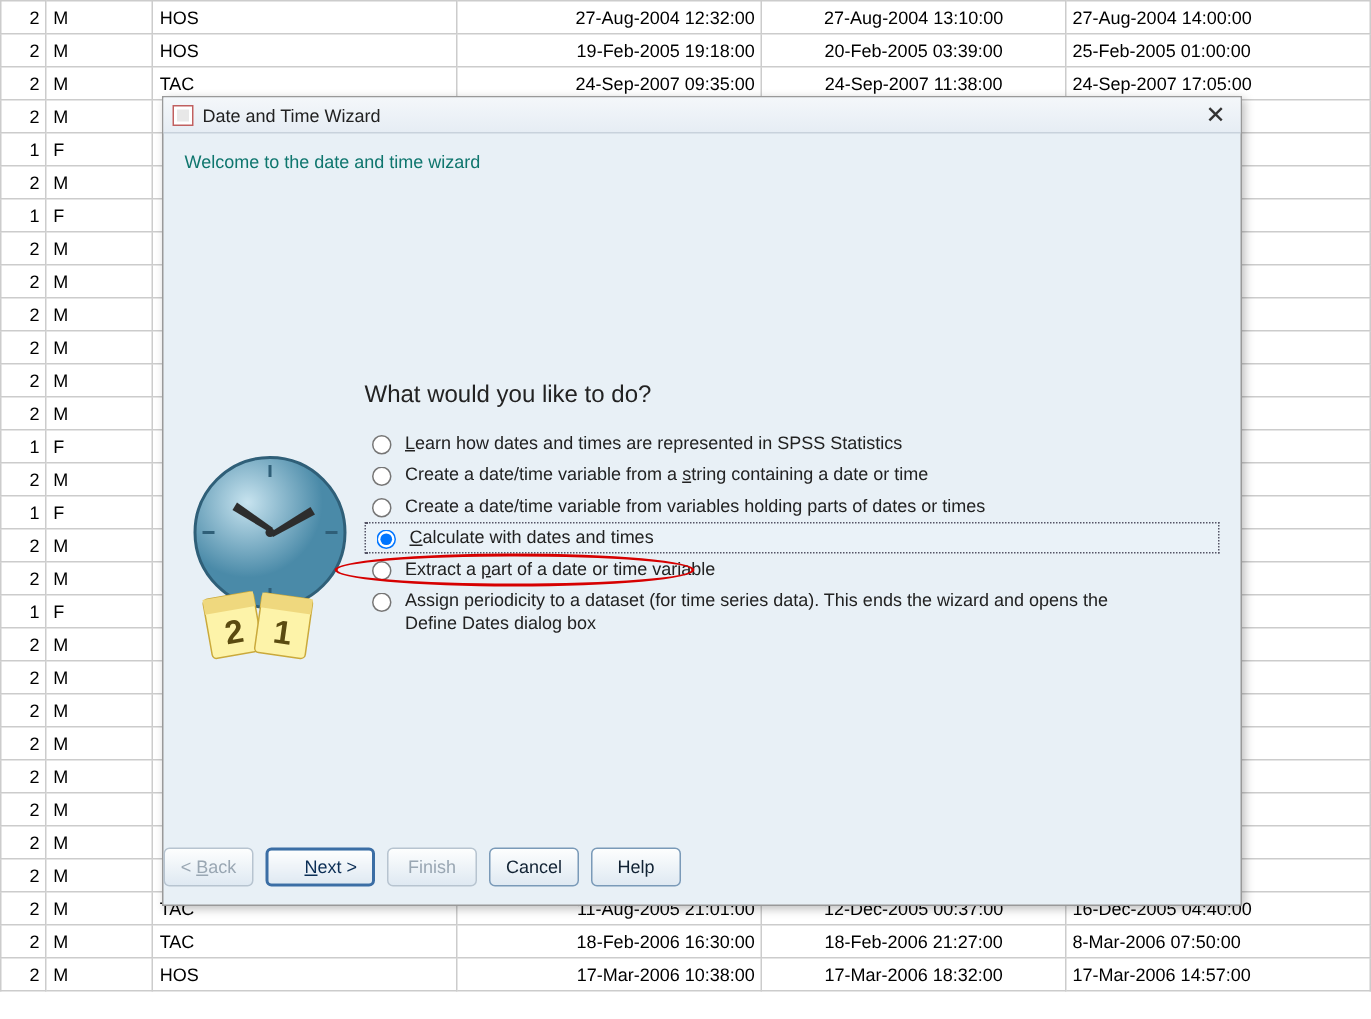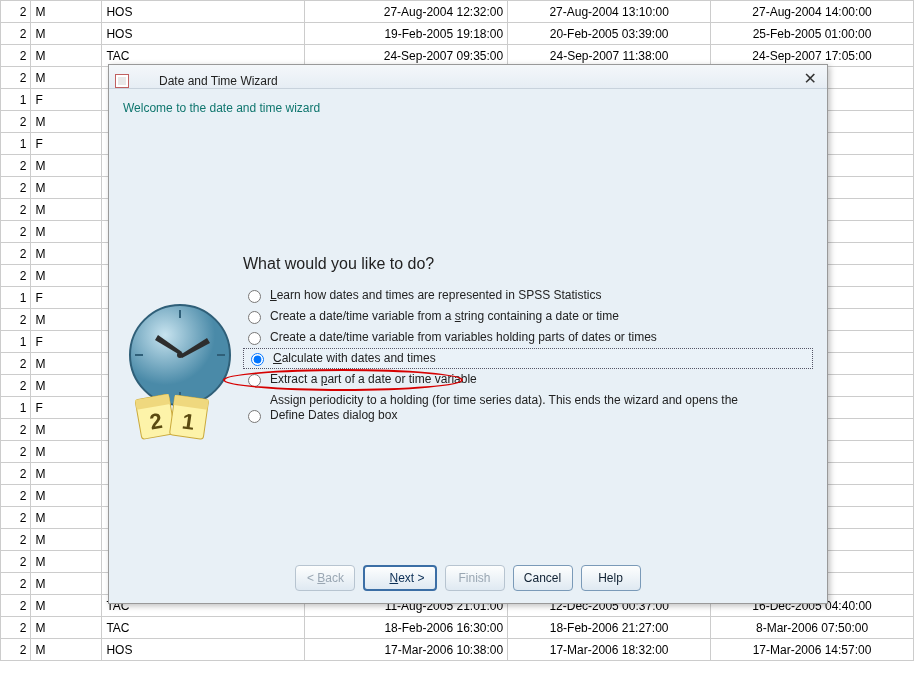--- a/index.html
+++ b/index.html
@@ -24,40 +24,39 @@
     white-space: nowrap;
     font-size: 12px;
     color: #000;
     background: #fff;
   }
   .c0 { width: 30px; text-align: right; }
   .c1 { width: 70px; text-align: left; }
   .c2 { width: 200px; text-align: left; margin-top: 24px; }
   .c3 { width: 200px; text-align: right; }
   .c4 { width: 200px; text-align: center; }
-  .c5 { width: 200px; text-align: center; }
+  .c5 { width: 200px; text-align: left; }
 
   .dialog {
     position: absolute;
     left: 108px;
     top: 64px;
     width: 720px;
     height: 540px;
     background: #e8f0f6;
     border: 1px solid #999;
     box-shadow: 2px 2px 6px rgba(0,0,0,0.25);
   }
   .titlebar {
     height: 24px;
     display: flex;
-    align-items: flex-end;
+    align-items: center;
     padding: 0 6px;
     background: linear-gradient(#f4f7fa,#e6edf4);
     border-bottom: 1px solid #c8d2dc;
-    gap: 24px;
   }
   .titlebar .icon-sq {
     width: 14px; height: 14px;
     border: 1px solid #c06060;
     background: #fff;
     margin-right: 6px;
     display: inline-block;
     position: relative;
   }
   .titlebar .icon-sq::after {
@@ -78,21 +77,21 @@
     font-size: 16px;
     color: #222;
     margin-bottom: 12px;
   }
   .options {
     margin-left: 120px;
     width: 570px;
   }
   .opt {
     display: flex;
-    align-items: flex-end;
+    align-items: flex-start;
     gap: 6px;
     font-size: 12px;
     color: #222;
     padding: 3px 0;
     line-height: 15px;
   }
   .opt input[type=radio]{ margin-top: 2px; }
   .opt .uline { text-decoration: underline; }
   .opt.selected {
     border: 1px dotted #556;
@@ -103,21 +102,21 @@
     position: absolute;
     border: 2px solid #d60000;
     border-radius: 50%;
     pointer-events: none;
   }
   .buttons {
     position: absolute;
     bottom: 12px;
     left: 0; right: 0;
     display: flex;
-    justify-content: center;
+    justify-content: flex-start;
     gap: 8px;
   }
   .btn {
     min-width: 60px;
     padding: 4px 10px;
     font-size: 12px;
     border: 1px solid #7a9ab8;
     border-radius: 4px;
     background: linear-gradient(#fdfefe,#dfe9f2);
     color: #123;
@@ -424,21 +423,21 @@
         <span><span class="uline">C</span><span>alculate with dates and times</span></span>
       </label>
 
       <label class="opt">
         <input type="radio" name="wizopt" style="">
         <span><span>Extract a </span><span class="uline">p</span><span>art of a date or time variable</span></span>
       </label>
 
       <label class="opt">
         <input type="radio" name="wizopt" style="">
-        <span style="max-width:470px;display:inline-block;">Assign periodicity to a holding (for time series data). This ends the wizard and opens the Define Dates dialog box</span>
+        <span style="max-width:470px;display:inline-block;">Assign periodicity to a dataset (for time series data). This ends the wizard and opens the Define Dates dialog box</span>
       </label>
 
     </div>
   </div>
 
   <div class="clock-cal">
     <svg viewBox="0 0 110 150" width="110" height="150">
       <defs>
         <radialGradient id="cg" cx="35%" cy="30%">
           <stop offset="0%" stop-color="#c7e3ef"></stop>

